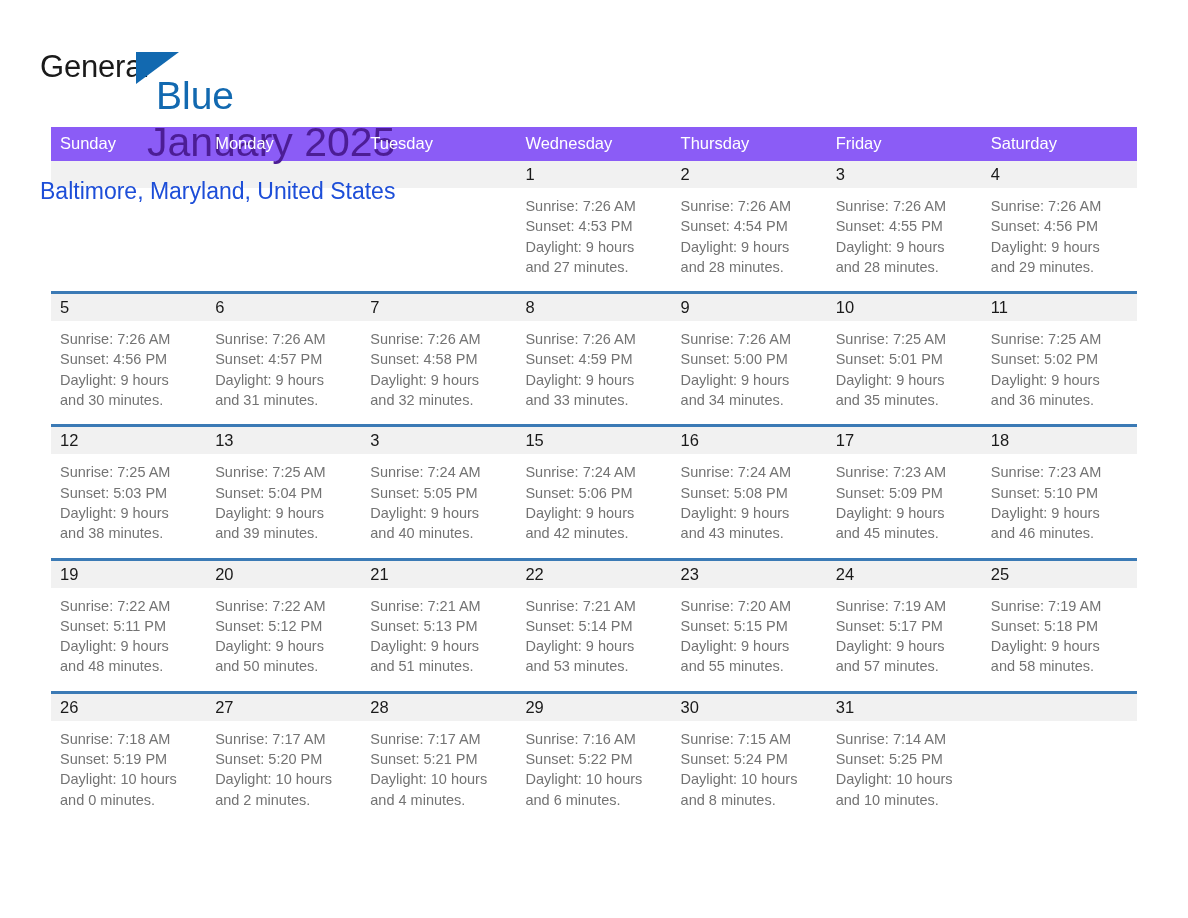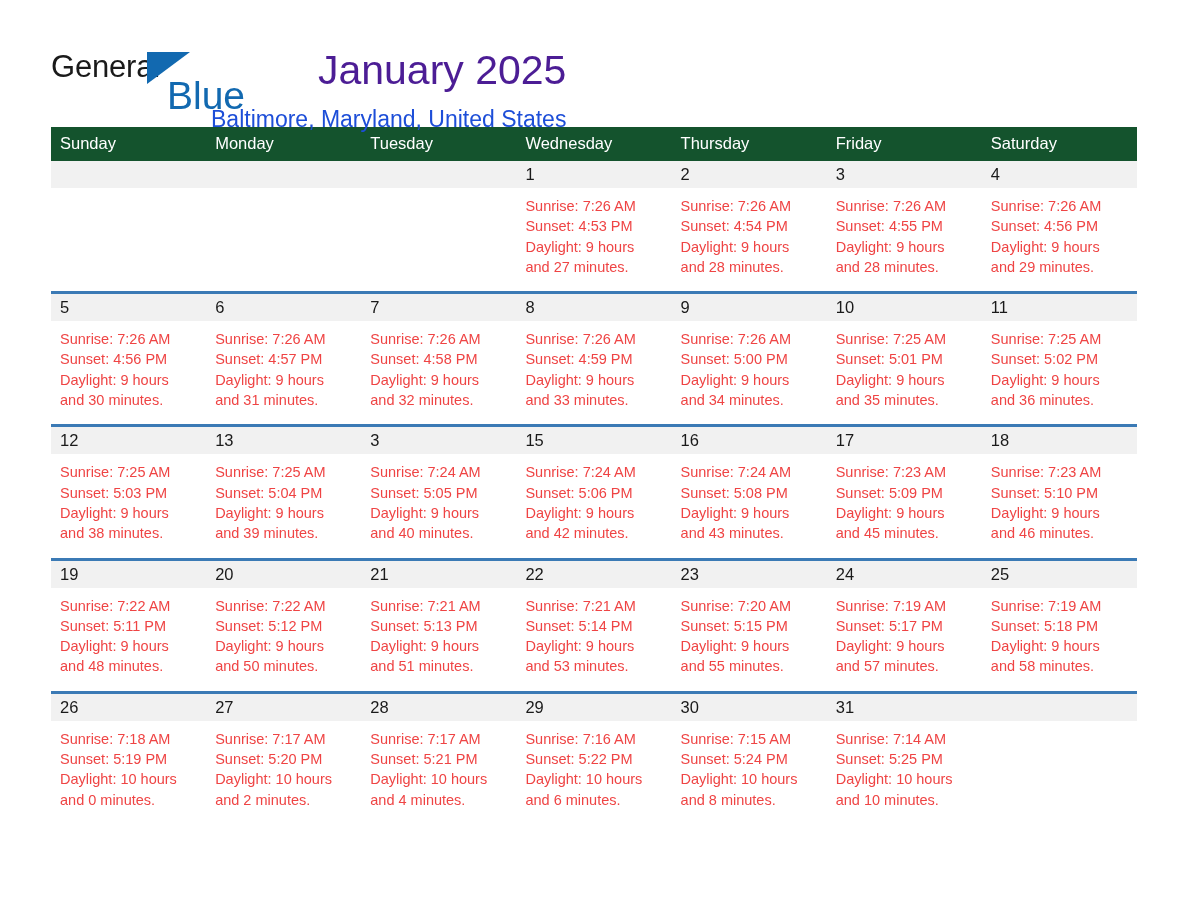--- a/index.html
+++ b/index.html
@@ -18,22 +18,24 @@
     width: 1188px;
     height: 918px;
     background: #ffffff;
     padding: 0;
   }
 
   
   .top-bar {
     display: flex;
     align-items: flex-start;
-    padding: 46px 57px 0 51px;
+    justify-content: space-between;
+    padding: 46px 57px 0 40px;
     height: 110px;
+    flex-direction: column;
   }
 
   .logo {
     position: relative;
     width: 160px;
     height: 72px;
     flex: none;
   }
   .logo-general {
     position: absolute;
@@ -90,21 +92,21 @@
     margin-top: 17px;
   }
 
   table.calendar {
     width: 1086px;
     border-collapse: collapse;
     table-layout: fixed;
   }
 
   table.calendar th {
-    background: #14532d;
+    background: #8b5cf6;
     color: #ffffff;
     font-size: 16.5px;
     font-weight: normal;
     text-align: left;
     padding: 7px 0 8px 9px;
     height: 31px;
     vertical-align: middle;
   }
 
   table.calendar td {
@@ -123,21 +125,21 @@
     padding: 5px 0 5px 9px;
     height: 27px;
     line-height: 17px;
   }
   .daynum.empty { height: 27px; }
 
   .cell-body {
     padding: 8px 9px 14px 9px;
     font-size: 14.5px;
     line-height: 20.3px;
-    color: #ef4444;
+    color: #737373;
     min-height: 98px;
   }
   .cell-body .ln { display: block; white-space: nowrap; }
 
   td.blank .cell-body { min-height: 98px; }
 </style>
 </head>
 <body>
 
 <div class="page">

